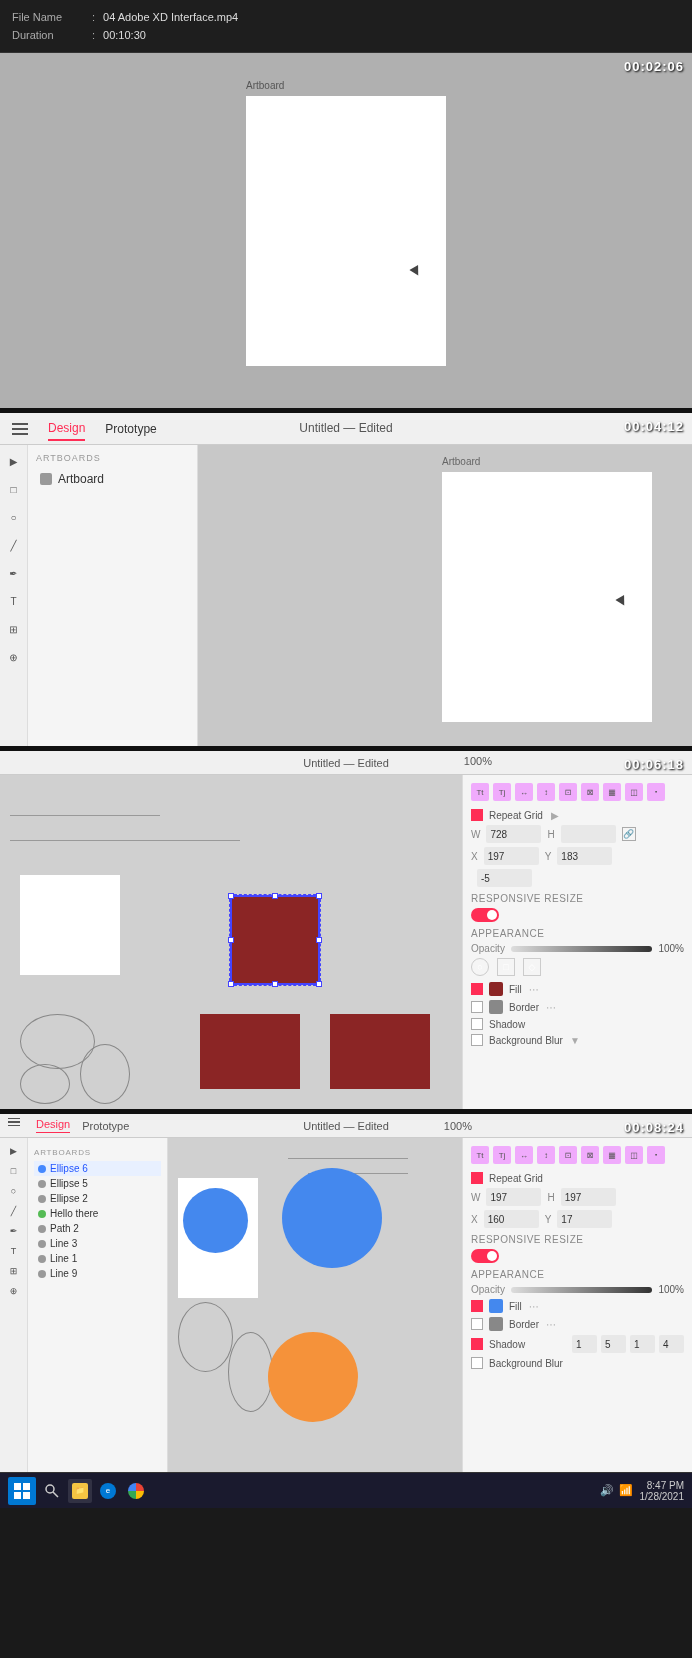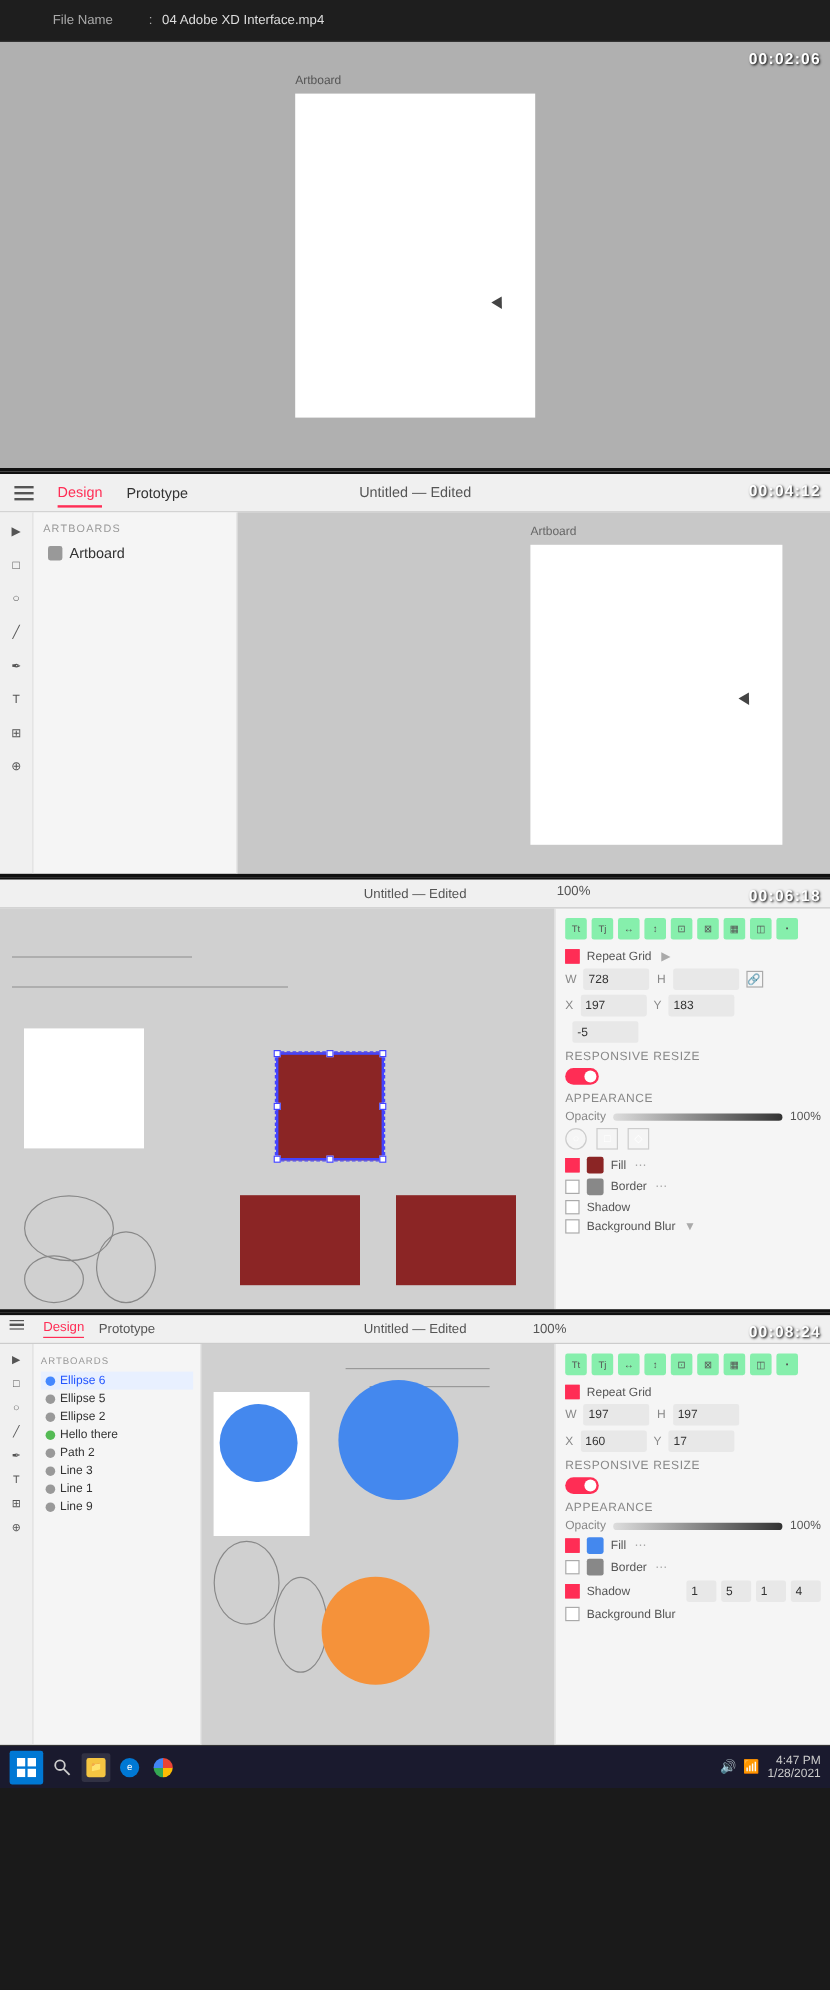--- a/index.html
+++ b/index.html
@@ -10,21 +10,21 @@
       font-size: 12px;
       color: #ffffff;
     }
 
     
     .file-info {
       background: #1e1e1e;
       padding: 8px 12px;
       border-bottom: 1px solid #333;
     }
-    .file-info table { border-collapse: collapse; margin-left: 32px; }
+    .file-info table { border-collapse: collapse; }
     .file-info td {
       color: #ccc;
       font-size: 11px;
       line-height: 18px;
       vertical-align: top;
     }
     .file-info td:first-child { color: #aaa; padding-right: 4px; min-width: 80px; }
     .file-info td:nth-child(2) { color: #aaa; padding-right: 8px; }
     .file-info td:nth-child(3) { color: #ddd; }
 
@@ -343,21 +343,21 @@
     }
     .panel-toolbar {
       display: flex;
       gap: 4px;
       margin-bottom: 8px;
       flex-wrap: wrap;
     }
     .panel-tool-btn {
       width: 18px;
       height: 18px;
-      background: #86efac;
+      background: #f0abfc;
       border-radius: 2px;
       font-size: 8px;
       display: flex;
       align-items: center;
       justify-content: center;
       color: #555;
       cursor: pointer;
     }
     .panel-section-title {
       font-size: 10px;
@@ -671,20 +671,25 @@
 </head>
 <body>
 
 <div class="file-info">
   <table>
     <tbody>
         <tr>
       <td>File Name</td>
       <td>:</td>
       <td>04 Adobe XD Interface.mp4</td>
+    </tr>
+    <tr>
+      <td>Duration</td>
+      <td>:</td>
+      <td>00:10:30</td>
     </tr>
   </tbody>
     </table>
 </div>
 
 <div class="video-section section1">
   <span class="timestamp">00:02:06</span>
   <div style="position:relative;">
     <div class="artboard-label">Artboard</div>
     <div class="section1-artboard">
@@ -1042,17 +1047,17 @@
   <div class="taskbar-icon">
     <div style="width:16px;height:16px;border-radius:50%;background:conic-gradient(#ea4335 0deg 90deg, #fbbc04 90deg 180deg, #34a853 180deg 270deg, #4285f4 270deg 360deg);font-size:8px;"></div>
   </div>
 
   <div class="taskbar-spacer"></div>
 
   <div class="taskbar-sys-icons">
     <span class="sys-icon">🔊</span>
     <span class="sys-icon">📶</span>
     <div class="taskbar-time">
-      <div>4:47 PM</div>
+      <div>8:47 PM</div>
       <div>1/28/2021</div>
     </div>
   </div>
 </div>
 
 </body></html>

